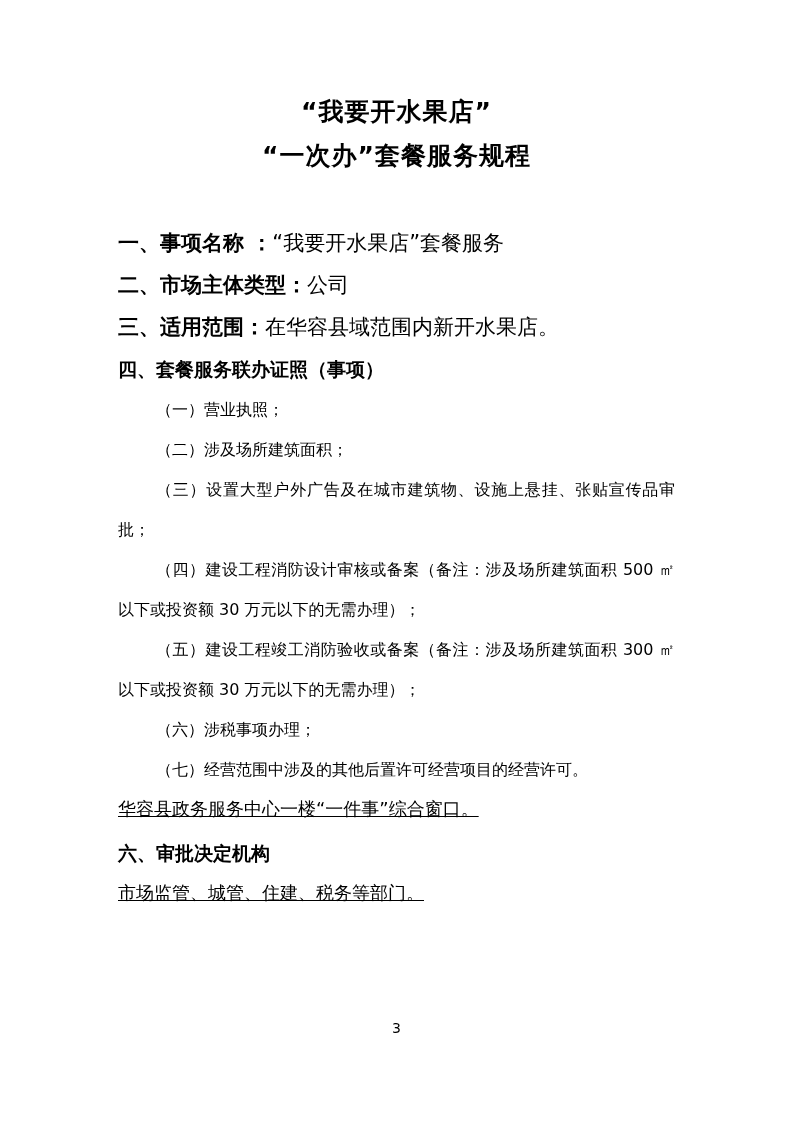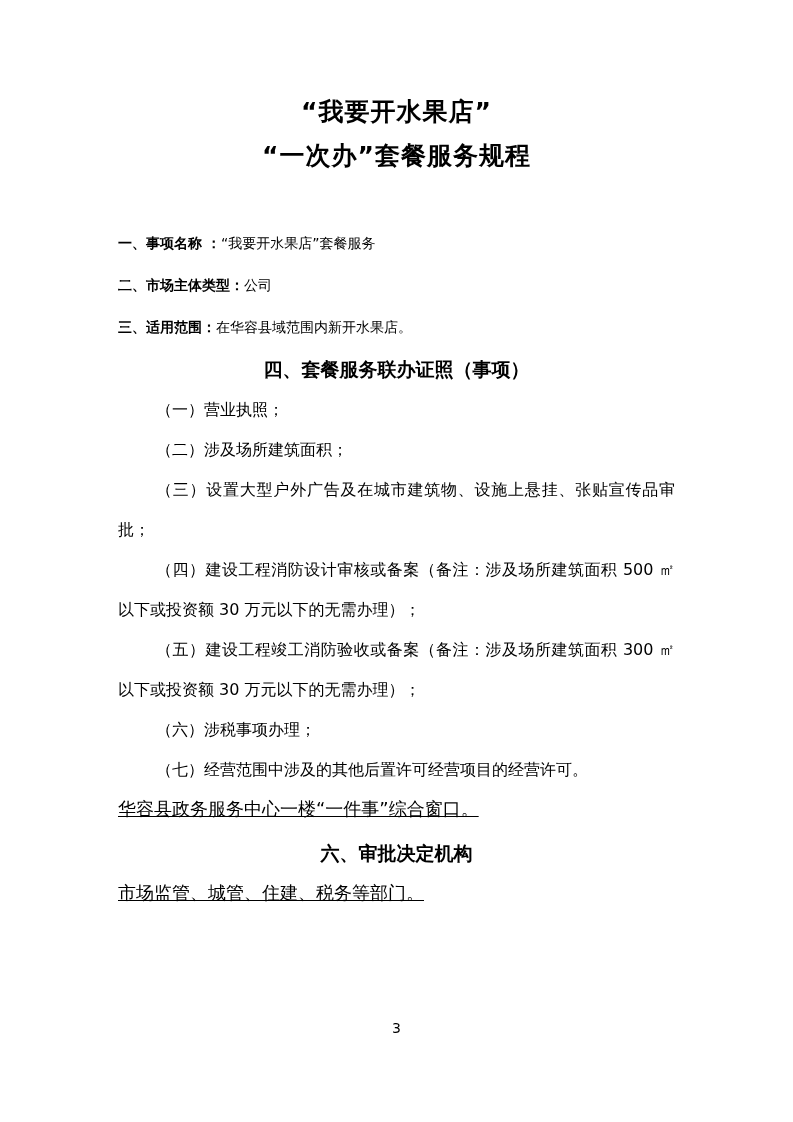--- a/index.html
+++ b/index.html
@@ -30,38 +30,37 @@
     font-size: 25px;
     font-weight: bold;
     letter-spacing: 1px;
     line-height: 44px;
     font-family: "DejaVu Sans", "Liberation Sans", sans-serif;
   }
   .body-block {
     margin-top: 46px;
   }
   .head-item {
-    font-size: 14px;
+    font-size: 21px;
     line-height: 38px;
     margin-bottom: 4px;
     font-family: "DejaVu Sans", "Liberation Sans", sans-serif;
   }
   .head-item .lead {
     font-weight: bold;
   }
   .head-item .rest {
     font-weight: normal;
   }
   .section-head {
     font-size: 19px;
     font-weight: bold;
     line-height: 38px;
     margin-top: 1px;
     margin-bottom: 2px;
-    text-align: center;
   }
   .list-item {
     font-size: 16px;
     line-height: 40px;
     text-indent: 38px;
     margin: 0;
     text-align: justify;
     text-justify: inter-ideograph;
   }
   .plain-line {

